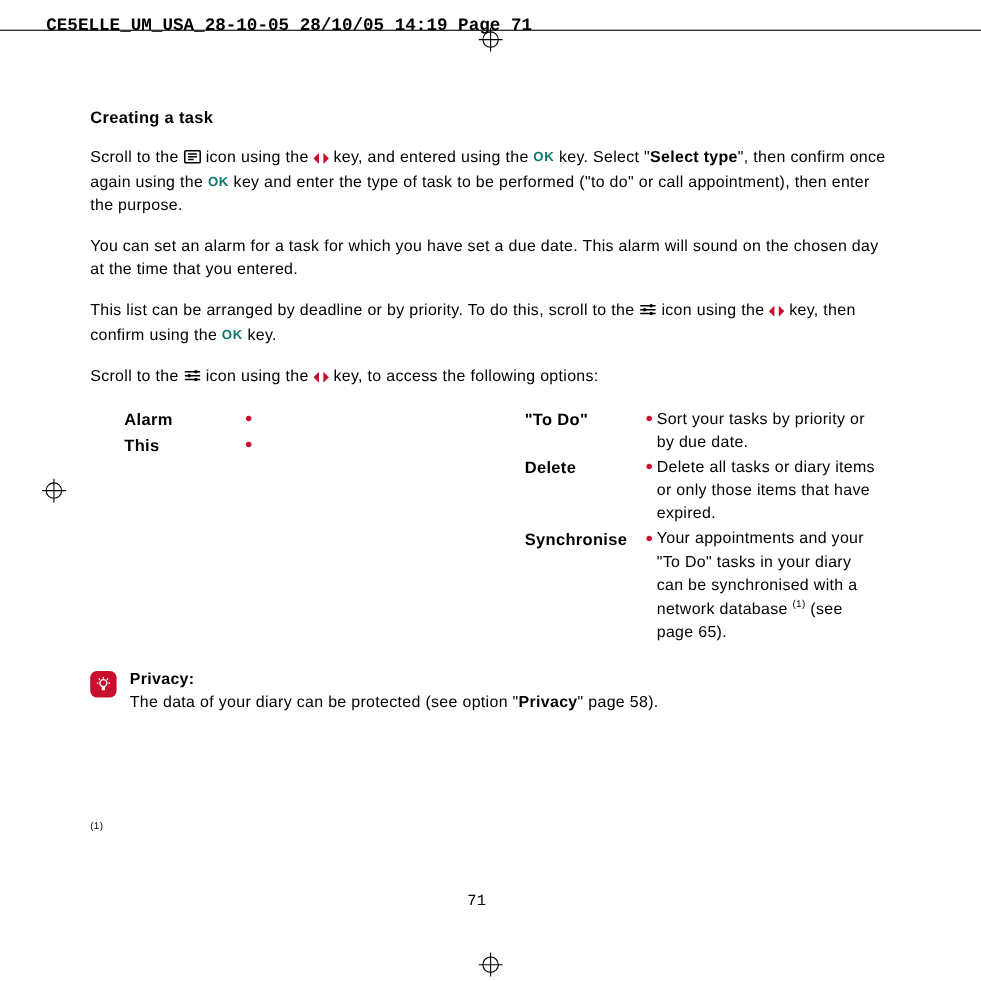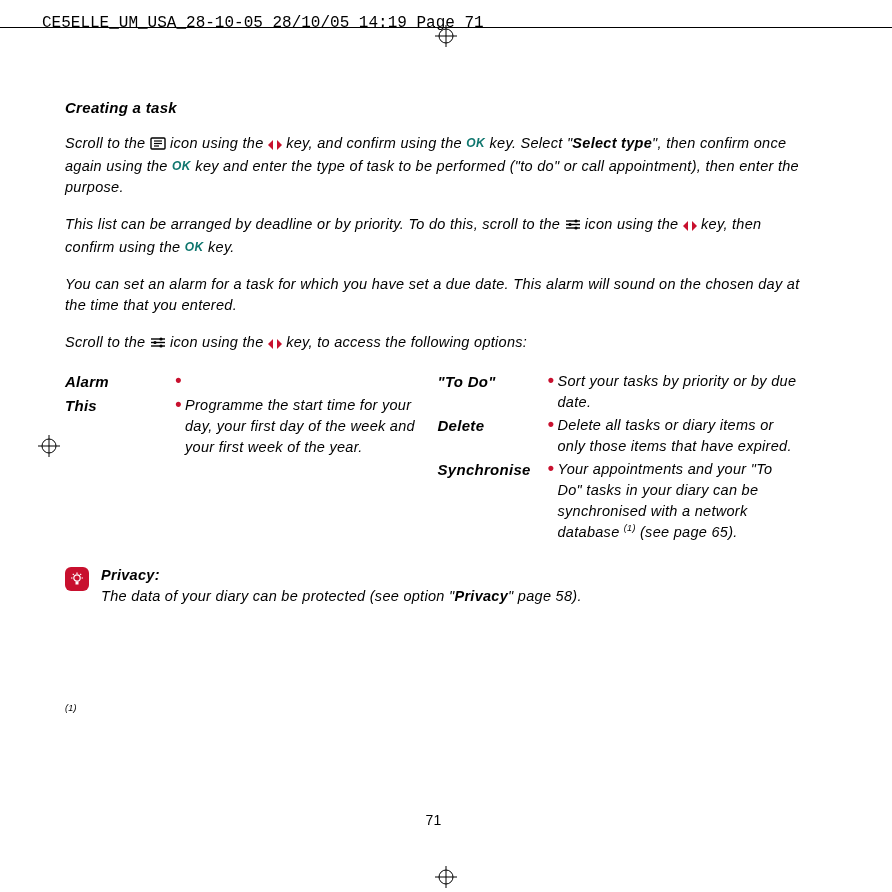--- a/index.html
+++ b/index.html
@@ -14,28 +14,27 @@
     width: 892px;
     height: 892px;
     position: relative;
     font-size: 14.5px;
     line-height: 1.45;
     letter-spacing: 0.02em;
     -webkit-font-smoothing: antialiased;
   }
   .header-line {
     font-family: "Courier New", Courier, monospace;
-    font-weight: 400;
+    font-weight: 700;
     font-size: 16px;
     padding: 12px 10px 6px 42px;
     letter-spacing: 0;
   }
   .page {
-    padding: 56px 82px 0px 65px;
-    font-style: italic;
+    padding: 56px 82px 0px 82px;
   }
   h2 {
     font-weight: 700;
     font-size: 15px;
     margin: 0 0 14px 0;
   }
   p {
     margin: 0 0 16px 0;
     font-weight: 300;
   }
@@ -62,20 +61,21 @@
   }
   .col {
     flex: 1 1 50%;
     display: flex;
     flex-direction: column;
   }
   .opt-row {
     display: flex;
     align-items: flex-start;
     margin-bottom: 2px;
+    margin-left: 31px;
   }
   .opt-label {
     font-weight: 700;
     font-size: 15px;
     flex: 0 0 110px;
     padding-top: 0;
   }
   .opt-bullet {
     color: #c8102e;
     font-weight: 700;
@@ -124,20 +124,21 @@
   }
   .sup { font-size: 9px; vertical-align: super; }
   .page-num {
     text-align: center;
     position: absolute;
     bottom: 62px;
     width: 867px;
     left: 0;
     font-weight: 300;
     font-size: 14px;
+    font-family: Liberation Mono, monospace;
   }
   .crop-mark-top {
     position: absolute;
     top: 25px;
     left: 50%;
     transform: translateX(-50%);
   }
   .crop-mark-bottom {
     position: absolute;
     bottom: 4px;
@@ -201,26 +202,28 @@
           <line x1="4" y1="9" x2="9" y2="9" stroke="#000" stroke-width="1.2"></line>
         </svg>
     </span>
     <span> icon using the </span>
     <span class="nav-arrows">
       <svg viewBox="0 0 14 10">
           <polygon points="0,5 5,0 5,10" fill="#c8102e"></polygon>
           <polygon points="14,5 9,0 9,10" fill="#c8102e"></polygon>
         </svg>
     </span>
-    <span> key, and confirm using the </span>
+    <span> key, and entered using the </span>
     <span class="ok">OK</span>
     <span> key. Select "</span><span class="bold">Select type</span><span>", then confirm once again using the </span>
     <span class="ok">OK</span>
     <span> key and enter the type of task to be performed ("to do" or call appointment), then enter the purpose.</span>
   </p>
+
+  <p>You can set an alarm for a task for which you have set a due date. This alarm will sound on the chosen day at the time that you entered.</p>
 
   <p>
     <span>This list can be arranged by deadline or by priority. To do this, scroll to the </span>
     <span class="inline-icon">
       <svg viewBox="0 0 16 13">
           <line x1="1" y1="3" x2="15" y2="3" stroke="#000" stroke-width="1.4"></line>
           <line x1="1" y1="6.5" x2="15" y2="6.5" stroke="#000" stroke-width="1.4"></line>
           <line x1="1" y1="10" x2="15" y2="10" stroke="#000" stroke-width="1.4"></line>
           <circle cx="11" cy="3" r="1.6" fill="#000"></circle>
           <circle cx="5" cy="6.5" r="1.6" fill="#000"></circle>
@@ -232,22 +235,20 @@
       <svg viewBox="0 0 14 10">
           <polygon points="0,5 5,0 5,10" fill="#c8102e"></polygon>
           <polygon points="14,5 9,0 9,10" fill="#c8102e"></polygon>
         </svg>
     </span>
     <span> key, then confirm using the </span>
     <span class="ok">OK</span>
     <span> key.</span>
   </p>
 
-  <p>You can set an alarm for a task for which you have set a due date. This alarm will sound on the chosen day at the time that you entered.</p>
-
 
   <p>
     <span>Scroll to the </span>
     <span class="inline-icon">
       <svg viewBox="0 0 16 13">
           <line x1="1" y1="3" x2="15" y2="3" stroke="#000" stroke-width="1.4"></line>
           <line x1="1" y1="6.5" x2="15" y2="6.5" stroke="#000" stroke-width="1.4"></line>
           <line x1="1" y1="10" x2="15" y2="10" stroke="#000" stroke-width="1.4"></line>
           <circle cx="11" cy="3" r="1.6" fill="#000"></circle>
           <circle cx="5" cy="6.5" r="1.6" fill="#000"></circle>
@@ -266,21 +267,20 @@
 
   <div class="options-cols">
     <div class="col">
       <div class="opt-row">
         <div class="opt-label">Alarm</div>
         <div class="opt-bullet">•</div>
       </div>
       <div class="opt-row">
         <div class="opt-label">This</div>
         <div class="opt-bullet">•</div>
-        <div class="opt-text">Programme the start time for your day, your first day of the week and your first week of the year.</div>
       </div>
     </div>
     <div class="col">
       <div class="opt-row">
         <div class="opt-label">"To Do"</div>
         <div class="opt-bullet">•</div>
         <div class="opt-text">Sort your tasks by priority or by due date.</div>
       </div>
       <div class="opt-row">
         <div class="opt-label">Delete</div>

